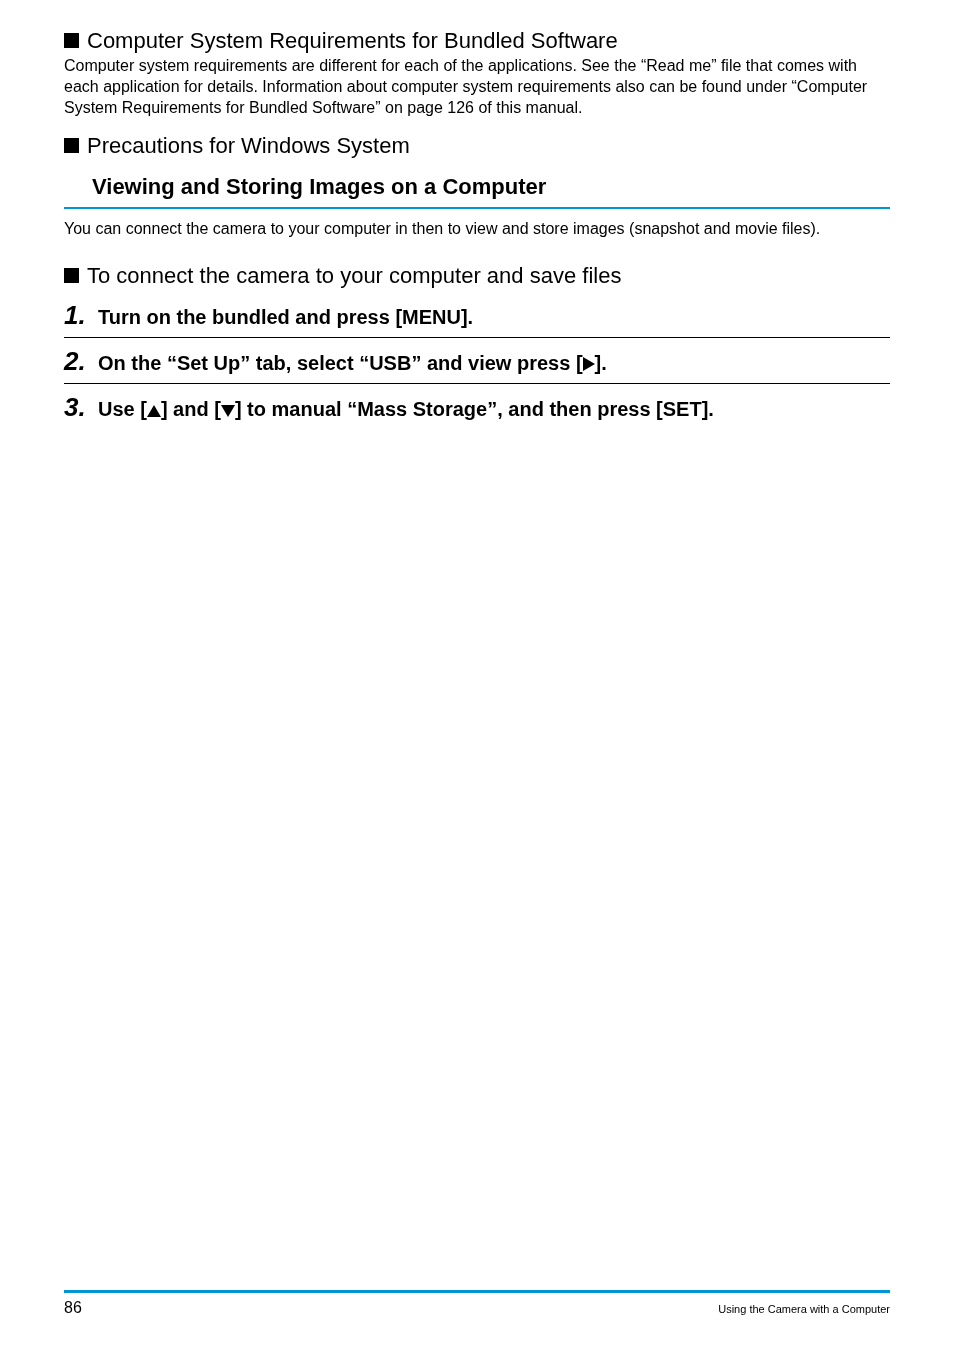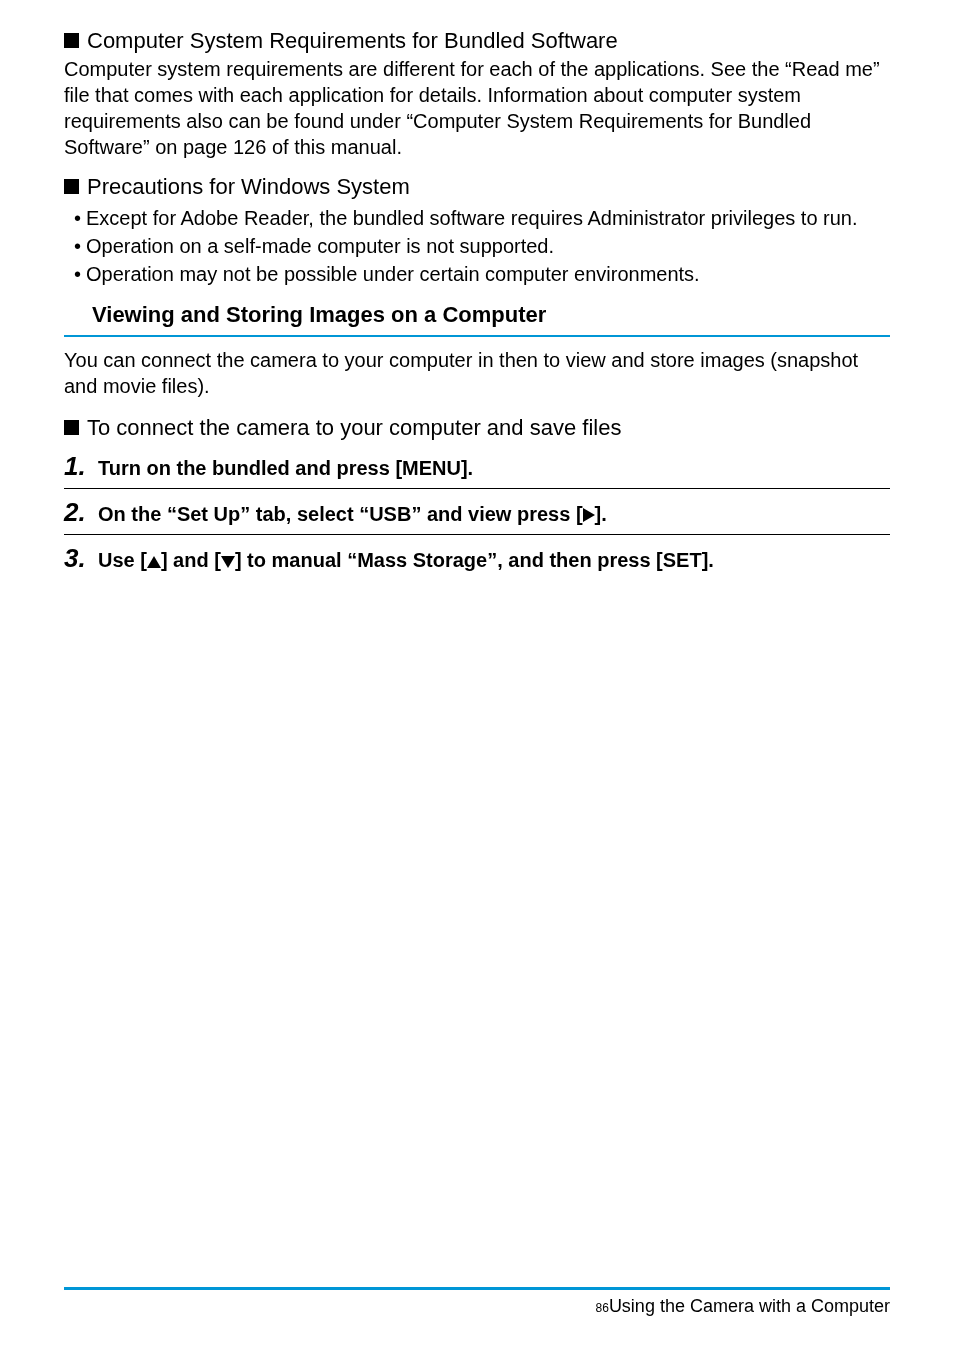--- a/index.html
+++ b/index.html
@@ -32,21 +32,21 @@
       background: #000;
       margin-top: 5px;
       margin-right: 8px;
     }
     .h-sub .sub-title {
       font-size: 22px;
       font-weight: normal;
       line-height: 1.2;
     }
     .body-text {
-      font-size: 20px;
+      font-size: 16px;
       line-height: 1.3;
       margin: 0 0 14px 0;
     }
     ul.bullets {
       list-style: none;
       padding: 0;
       margin: 4px 0 14px 0;
     }
     ul.bullets li {
       font-size: 20px;
@@ -144,61 +144,56 @@
       height: 3px;
       background: var(--accent);
       margin-bottom: 6px;
     }
     .footer-row {
       display: flex;
       align-items: baseline;
     }
     .footer-page {
       flex: 1;
-      text-align: right;
-      font-size: 12px;
+      text-align: left;
+      font-size: 16px;
       color: #000;
     }
     .footer-chapter {
-      font-size: 18px;
+      font-size: 11px;
       color: #000;
     }
   </style>
 </head>
 <body>
 
 <div class="page">
 
   <div class="h-sub">
     <span class="filled-square"></span>
     <span class="sub-title">Computer System Requirements for Bundled Software</span>
   </div>
   <p class="body-text">Computer system requirements are different for each of the applications. See the “Read me” file that comes with each application for details. Information about computer system requirements also can be found under “Computer System Requirements for Bundled Software” on page 126 of this manual.</p>
 
   <div class="h-sub">
     <span class="filled-square"></span>
     <span class="sub-title">Precautions for Windows System</span>
   </div>
-  <ul class="bullets">
-    <li>Except for Adobe Reader, the bundled software requires Administrator privileges to run.</li>
-    <li>Operation on a self-made computer is not supported.</li>
-    <li>Operation may not be possible under certain computer environments.</li>
-  </ul>
 
   <div class="section-bar">
     <div class="tick-thick"></div>
     <div class="tick-gap"></div>
     <div class="tick-thin"></div>
     <div class="section-title">Viewing and Storing Images on a Computer</div>
   </div>
   <div class="section-underline"></div>
 
   <p class="body-text">You can connect the camera to your computer in then to view and store images (snapshot and movie files).</p>
 
-  <div class="h-sub" style="margin-top:16px; margin-bottom:10px;">
+  <div class="h-sub" style="margin-top:23px; margin-bottom:10px;">
     <span class="filled-square"></span>
     <span class="sub-title">To connect the camera to your computer and save files</span>
   </div>
 
   <div class="step-row">
     <span class="step-num">1.</span>
     <span class="step-text">Turn on the bundled and press [MENU].</span>
   </div>
   <div class="step-divider"></div>
 

